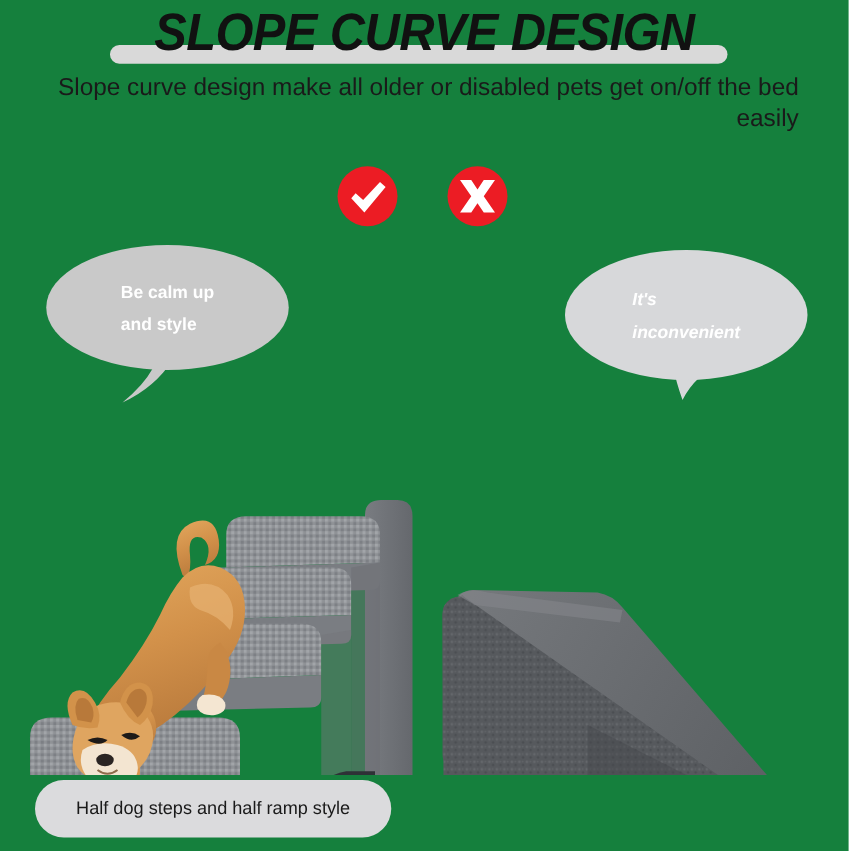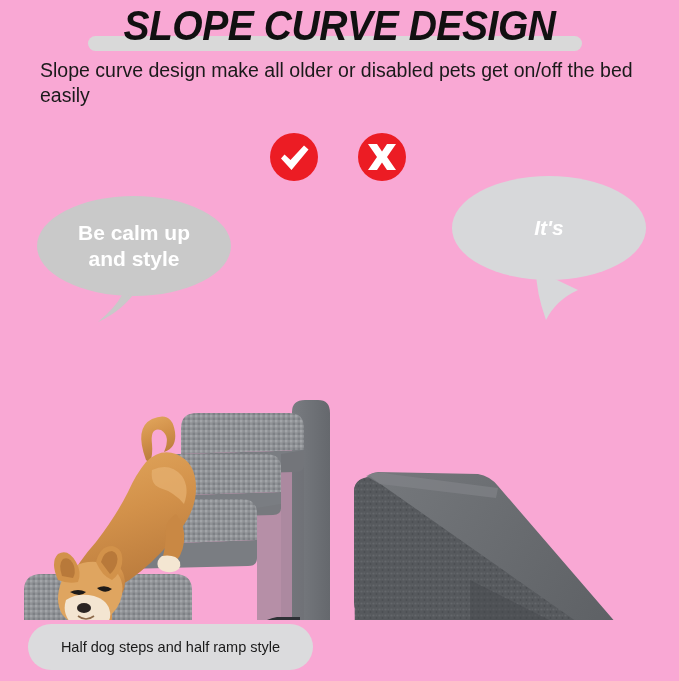--- a/index.html
+++ b/index.html
@@ -8,21 +8,21 @@
     background: #ffffff;
   }
   body {
     font-family: "Liberation Sans", sans-serif;
     -webkit-font-smoothing: antialiased;
   }
   #page {
     position: relative;
     width: 679px;
     height: 681px;
-    background: #f9a8d4;
+    background: #15803d;
     overflow: hidden;
   }
 
   
   #title-underbar {
     position: absolute;
     left: 88px;
     top: 36px;
     width: 494px;
     height: 15px;
@@ -43,21 +43,21 @@
     color: #111111;
     line-height: 48px;
     transform: scaleX(0.93);
     white-space: nowrap;
   }
   #subtitle {
     position: absolute;
     left: 40px;
     top: 58px;
     width: 599px;
-    text-align: left;
+    text-align: right;
     font-size: 19.5px;
     line-height: 25px;
     color: #1a1a1a;
   }
 
   
   .badge {
     position: absolute;
     width: 48px;
     height: 48px;
@@ -68,34 +68,34 @@
   #badge-cross { left: 358px; background: #ec1c24; }
   .badge svg { display: block; width: 48px; height: 48px; }
 
   
   .bubble {
     position: absolute;
     display: flex;
     align-items: center;
     justify-content: center;
     border-radius: 50%;
-    text-align: center;
+    text-align: left;
     color: #ffffff;
     font-weight: bold;
-    font-size: 21px;
+    font-size: 14px;
     line-height: 26px;
     z-index: 5;
   }
   #bubble-left {
     left: 37px; top: 196px;
     width: 194px; height: 100px;
     background: #c9c9c9;
   }
   #bubble-right {
-    left: 452px; top: 176px;
+    left: 452px; top: 200px;
     width: 194px; height: 104px;
     background: #d7d8da;
     font-style: italic;
   }
   .bubble-tail {
     position: absolute;
     z-index: 4;
   }
   #tail-left  { left: 80px;  top: 268px; }
   #tail-right { left: 520px; top: 268px; }
@@ -313,20 +313,21 @@
   <div class="bubble" id="bubble-left">
     <div>
       <div>Be calm up</div>
       <div>and style</div>
     </div>
   </div>
 
   <div class="bubble" id="bubble-right">
     <div>
       <div>It's</div>
+      <div>inconvenient</div>
     </div>
   </div>
 
   <div class="caption" id="caption-left">
     <div>
       <div>Half dog steps and half ramp style</div>
     </div>
   </div>
 
 

